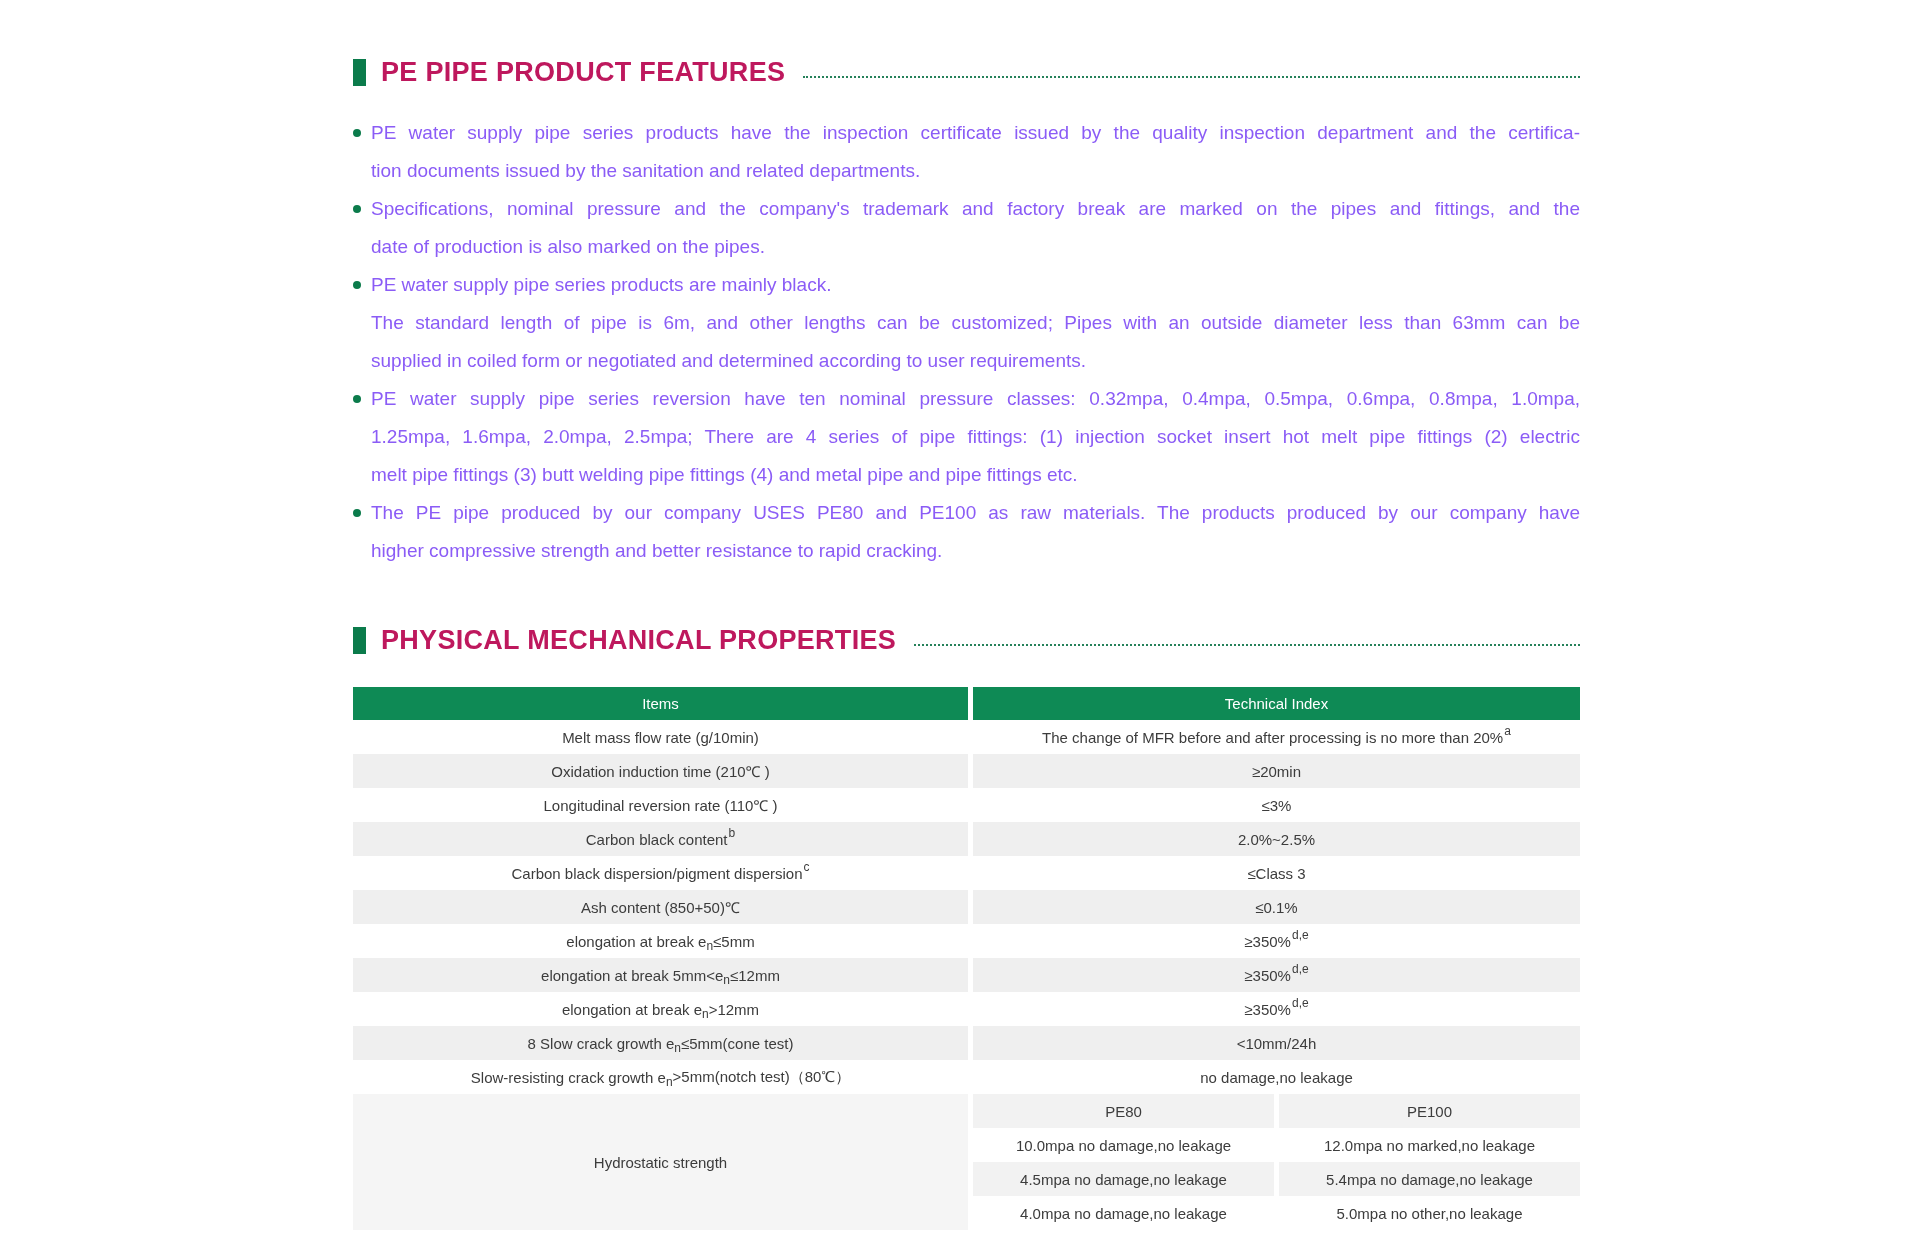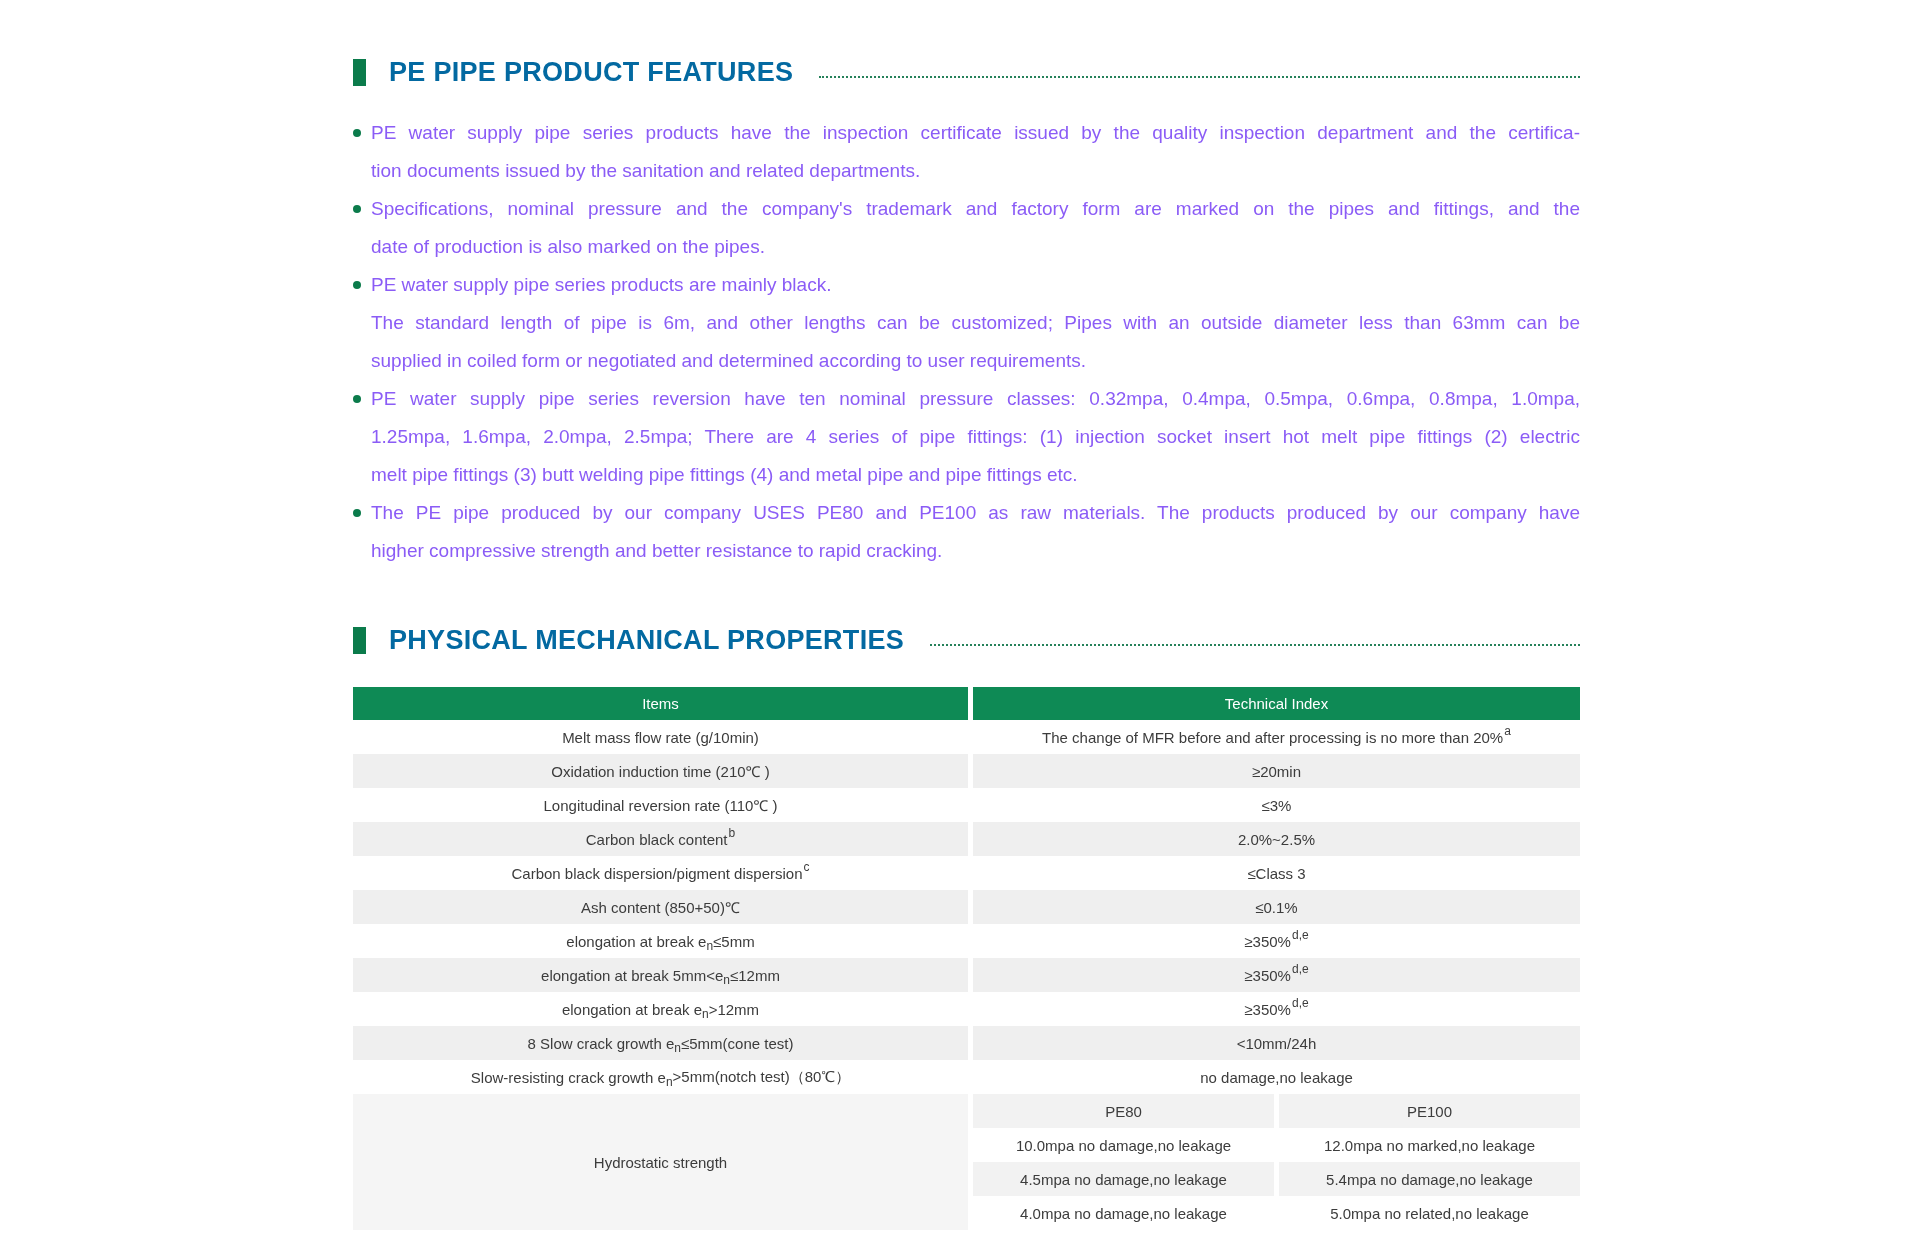--- a/index.html
+++ b/index.html
@@ -5,22 +5,22 @@
   html,body {margin:0; padding:0; background:#ffffff;}
   .page {position:relative; width:1920px; height:1256px; background:#ffffff;
          font-family:"Liberation Sans", sans-serif; overflow:hidden;}
   .content {position:absolute; left:353px; top:0; width:1227px;}
 
   
   .sec-header {display:flex; align-items:center; height:32px;}
   .sec-header.first {margin-top:56px;}
   .sec-header.second {margin-top:54px;}
   .sq {width:13px; height:27px; background:#0B7B4B; margin-right:11px; flex:none;}
-  .sec-title {font-size:27px; font-weight:bold; color:#0369a1; letter-spacing:0.3px;
-              margin:12px; white-space:nowrap;}
+  .sec-title {font-size:27px; font-weight:bold; color:#be185d; letter-spacing:0.3px;
+              margin:4px; white-space:nowrap;}
   .leader {flex:1; height:0; border-bottom:2.5px dotted #25815A; margin-left:14px;
            transform:translateY(5px);}
 
   
   .bullets {list-style:none; margin:26px 0 0 0; padding:0;}
   .bullet {position:relative; padding-left:18px; color:#8b5cf6; font-size:19px; line-height:38px;}
   .dot {position:absolute; left:0; top:15px; width:8px; height:8px; border-radius:50%;
         background:#0B7B4B;}
   .b-line {white-space:normal;}
   .b-line.just {text-align:justify; text-align-last:justify;}
@@ -61,21 +61,21 @@
     </div>
 
     <ul class="bullets">
       <li class="bullet">
         <span class="dot"></span>
         <div class="b-line just">PE water supply pipe series products have the inspection certificate issued by the quality inspection department and the certifica-</div>
         <div class="b-line">tion documents issued by the sanitation and related departments.</div>
       </li>
       <li class="bullet">
         <span class="dot"></span>
-        <div class="b-line just">Specifications, nominal pressure and the company's trademark and factory form are marked on the pipes and fittings, and the</div>
+        <div class="b-line just">Specifications, nominal pressure and the company's trademark and factory break are marked on the pipes and fittings, and the</div>
         <div class="b-line">date of production is also marked on the pipes.</div>
       </li>
       <li class="bullet">
         <span class="dot"></span>
         <div class="b-line">PE water supply pipe series products are mainly black.</div>
         <div class="b-line just">The standard length of pipe is 6m, and other lengths can be customized; Pipes with an outside diameter less than 63mm can be</div>
         <div class="b-line">supplied in coiled form or negotiated and determined according to user requirements.</div>
       </li>
       <li class="bullet">
         <span class="dot"></span>
@@ -228,20 +228,20 @@
           <div class="h-row white">
             <div class="h-cell c1">10.0mpa no damage,no leakage</div>
             <div class="h-cell">12.0mpa no marked,no leakage</div>
           </div>
           <div class="h-row gray">
             <div class="h-cell c1">4.5mpa no damage,no leakage</div>
             <div class="h-cell">5.4mpa no damage,no leakage</div>
           </div>
           <div class="h-row white">
             <div class="h-cell c1">4.0mpa no damage,no leakage</div>
-            <div class="h-cell">5.0mpa no related,no leakage</div>
+            <div class="h-cell">5.0mpa no other,no leakage</div>
           </div>
         </div>
       </div>
 
     </div>
   </div>
 </div>
 
 </body></html>

